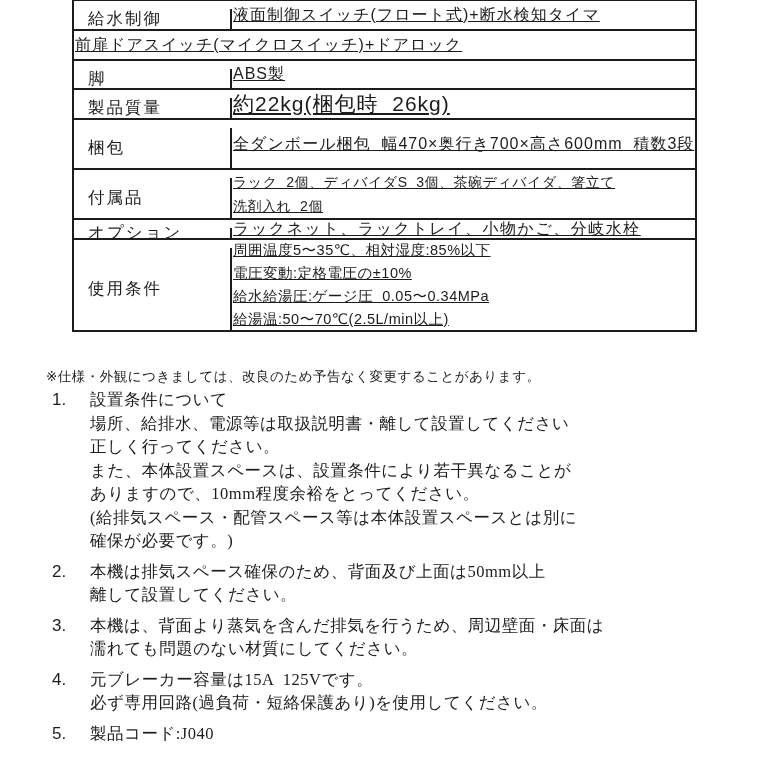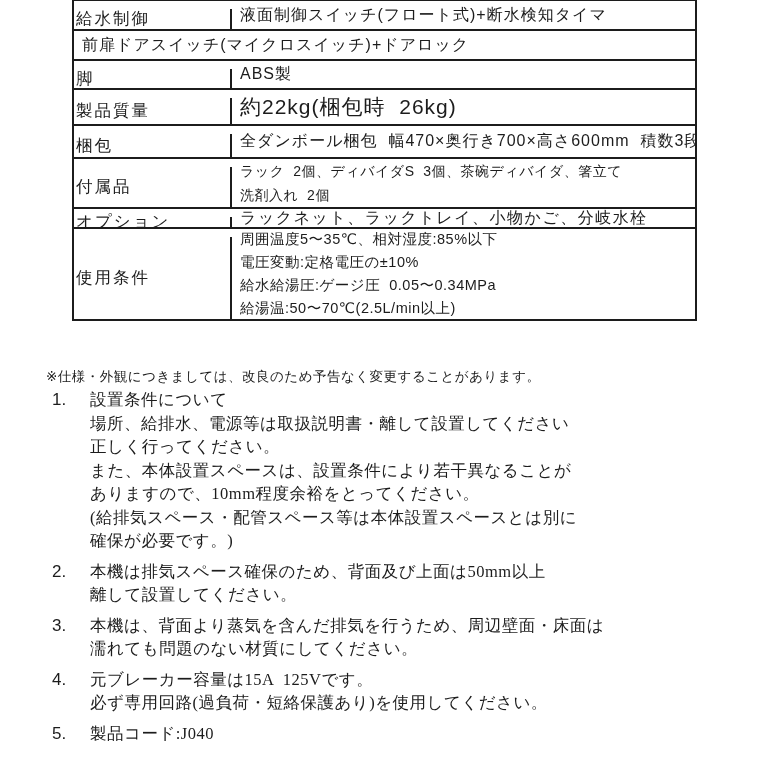--- a/index.html
+++ b/index.html
@@ -16,32 +16,32 @@
   .spec-table {
     position:absolute; left:72px; top:0; width:625px;
     box-sizing:border-box;
     border-left:2px solid #1c1c1c;
     border-right:2px solid #1c1c1c;
     border-top:1px solid #1c1c1c;
   }
   .srow { display:flex; border-bottom:2px solid #1c1c1c; box-sizing:border-box; }
   .cell { box-sizing:border-box; }
   .cell.label {
-    width:158px; padding-left:2px;
+    width:158px; padding-left:14px;
     border-right:2px solid #1c1c1c;
     display:flex; align-items:center;
     font-size:16.5px; letter-spacing:2px;
     white-space:pre;
     margin-top:8px;
   }
   .cell.value {
-    flex:1; padding-left:8px;
+    flex:1; padding-left:1px;
     display:flex; align-items:center;
     font-size:16px; letter-spacing:1px;
-    white-space:pre; overflow:hidden;
+    white-space:pre; overflow:hidden;text-decoration:underline;
   }
   .value-lines { display:flex; flex-direction:column; justify-content:center; }
   .vline { white-space:pre; }
   .fs-md { font-size:15px; letter-spacing:0.5px; }
   .fs-sm { font-size:14px; letter-spacing:0.5px; line-height:24px; }
   .fs-use { font-size:14.5px; letter-spacing:0.5px; line-height:23px; }
 
   
   .footnote {
     position:absolute; left:46px; top:368px;
@@ -74,26 +74,26 @@
 
   <div class="srow" style="height:30px">
     <div class="cell value">前扉ドアスイッチ(マイクロスイッチ)+ドアロック</div>
   </div>
 
   <div class="srow" style="height:29px">
     <div class="cell label">脚</div>
     <div class="cell value">ABS製</div>
   </div>
 
-  <div class="srow" style="height:36px">
+  <div class="srow" style="height:30px">
     <div class="cell label">製品質量</div>
     <div class="cell value" style="font-size:21px">約22kg(梱包時  26kg)</div>
   </div>
 
-  <div class="srow" style="height:33px">
+  <div class="srow" style="height:50px">
     <div class="cell label">梱包</div>
     <div class="cell value fs-md">全ダンボール梱包  幅470×奥行き700×高さ600mm  積数3段</div>
   </div>
 
   <div class="srow" style="height:50px">
     <div class="cell label">付属品</div>
     <div class="cell value">
       <div class="value-lines fs-sm">
         <div class="vline">ラック  2個、ディバイダS  3個、茶碗ディバイダ、箸立て</div>
         <div class="vline">洗剤入れ  2個</div>

